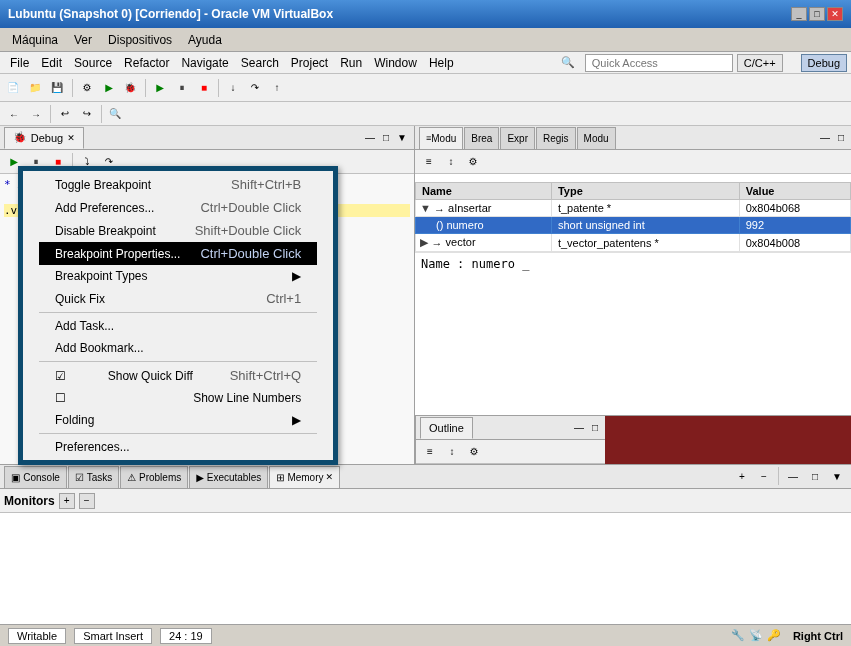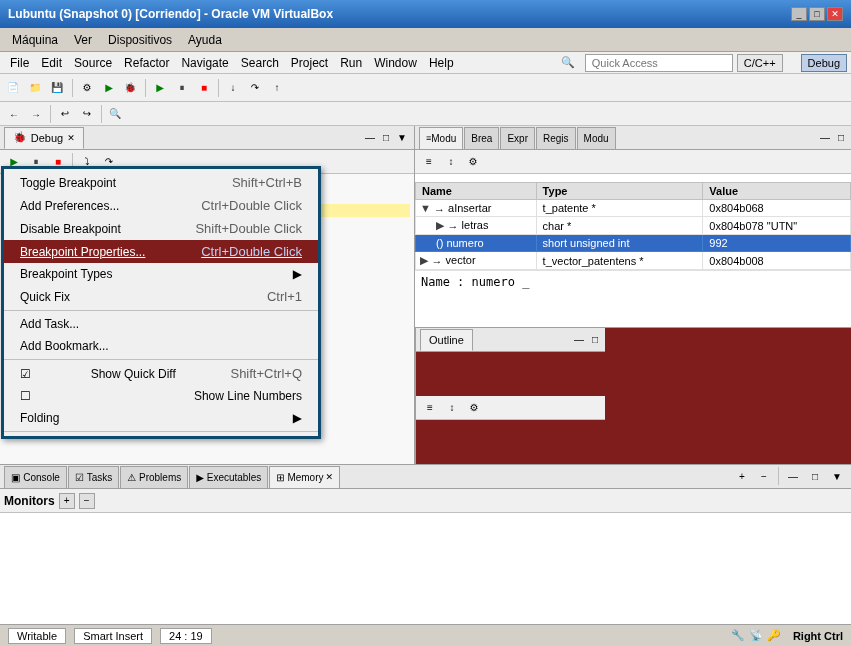--- a/index.html
+++ b/index.html
@@ -294,21 +294,20 @@
     }
     .row-selected { background: #316ac5 !important; color: white; }
     .row-selected td { color: white; border-color: #4080d0; }
 
     
     .outline-panel {
       width: 190px;
       display: flex;
       flex-direction: column;
       border-left: 1px solid #a0a0a0;
-      gap: 44px;
     }
 
     
     .bottom-panel {
       height: 160px;
       border-top: 1px solid #a0a0a0;
       background: #f0f0f0;
       display: flex;
       flex-direction: column;
     }
@@ -365,38 +364,38 @@
 
     
     .context-menu-overlay {
       position: fixed;
       top: 0; left: 0; right: 0; bottom: 0;
       z-index: 100;
     }
     .context-menu {
       position: absolute;
       top: 166px;
-      left: 1px;
+      left: 18px;
       background: #f0f0f0;
-      border: 3px solid #0c4a6e;
+      border: 5px solid #0c4a6e;
       box-shadow: 2px 2px 6px rgba(0,0,0,0.4);
       min-width: 320px;
       z-index: 200;
-      padding: 2px 0;
+      padding: 2px 16px;
     }
     .menu-item {
       padding: 4px 16px;
       cursor: pointer;
       display: flex;
       align-items: center;
       justify-content: space-between;
       font-size: 12px;
       gap: 20px;
     }
-    .menu-item.selected { background: #7f1d1d; color: white; text-decoration: underline; }
+    .menu-item.selected { background: #000000; color: white; }
     .menu-item .shortcut { color: #606060; font-size: 13px; white-space: nowrap; }
     .menu-item.selected .shortcut { color: #c0d0f0; }
     .menu-item .arrow { margin-left: auto; }
     .menu-sep { height: 1px; background: #c0c0c0; margin: 2px 0; }
     .menu-item .checkbox { width: 12px; margin-right: 4px; }
 
     
     .tree-row td:first-child { padding-left: 4px; }
     .tree-indent { display: inline-block; width: 16px; }
     .tree-arrow { display: inline-block; cursor: pointer; color: #404040; }
@@ -548,25 +547,20 @@
                 <th>Type</th>
                 <th>Value</th>
               </tr>
             </thead>
             <tbody>
               <tr class="tree-row">
                 <td><span class="tree-arrow">▼</span> <span>→</span> aInsertar</td>
                 <td>t_patente *</td>
                 <td>0x804b068</td>
               </tr>
-              <tr class="tree-row">
-                <td><span class="tree-indent"></span><span class="tree-arrow">▶</span> <span>→</span> letras</td>
-                <td>char *</td>
-                <td>0x804b078 "UTN"</td>
-              </tr>
               <tr class="tree-row row-selected">
                 <td><span class="tree-indent"></span><span>()</span> numero</td>
                 <td>short unsigned int</td>
                 <td>992</td>
               </tr>
               <tr class="tree-row">
                 <td><span class="tree-arrow">▶</span> <span>→</span> vector</td>
                 <td>t_vector_patentens *</td>
                 <td>0x804b008</td>
               </tr>
@@ -692,14 +686,17 @@
     </div>
     <div class="menu-item">
       <span class="checkbox">☐</span>
       <span>Show Line Numbers</span>
     </div>
     <div class="menu-item">
       <span>Folding</span>
       <span class="arrow">▶</span>
     </div>
     <div class="menu-sep"></div>
+    <div class="menu-item">
+      <span>Preferences...</span>
+    </div>
   </div>
 </div>
 
 </body></html>

